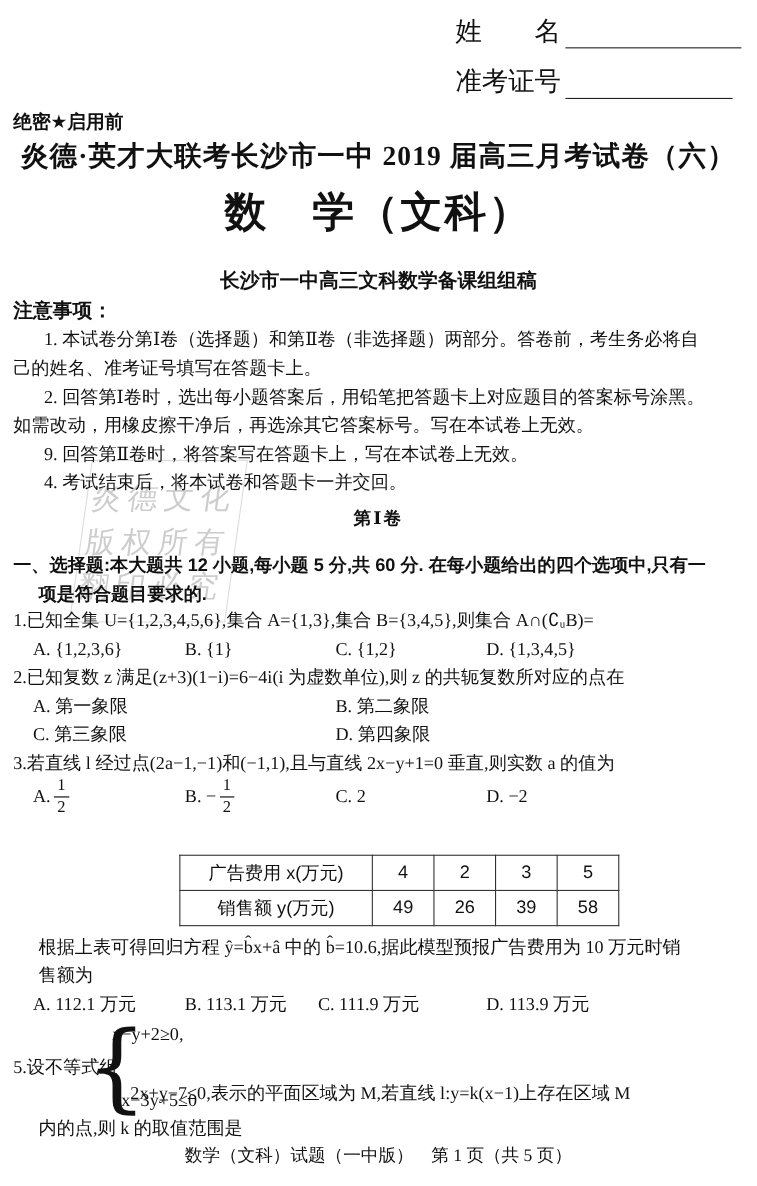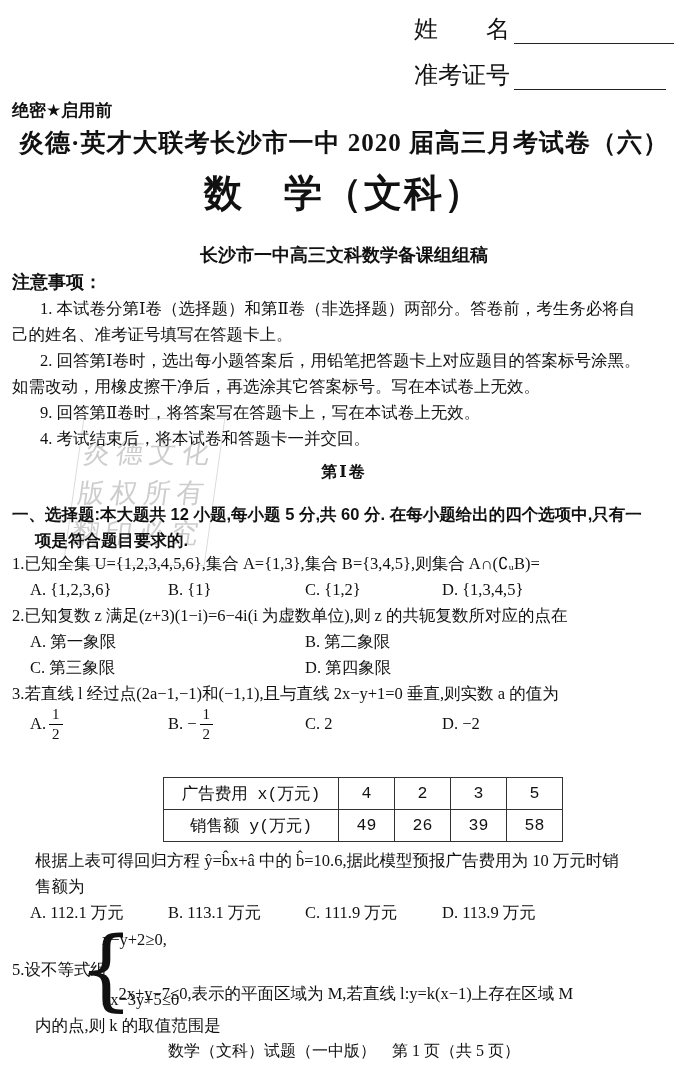--- a/index.html
+++ b/index.html
@@ -16,21 +16,21 @@
   .title2{font-size:38px;line-height:44px;letter-spacing:2px;}
   .subtitle{font-size:18px;line-height:24px;}
   .vol{font-size:16px;line-height:26px;letter-spacing:2px;}
   .wm{position:absolute;left:73px;top:418px;width:142px;height:148px;
       border:1px solid #dcdcdc;color:#cdcdcd;text-align:center;
       font-size:27px;line-height:40px;letter-spacing:6px;padding-top:14px;
       transform:skewX(-8deg);box-sizing:border-box;z-index:0;}
   .wm div{white-space:pre;}
   .fg{z-index:2;}
   .qtable{position:absolute;left:163px;top:777px;border-collapse:collapse;z-index:2;
-          font-size:16.5px;font-family:Liberation Mono, monospace;}
+          font-size:16.5px;font-family:Liberation Sans, sans-serif;}
   .qtable td{border:1.5px solid #333;text-align:center;height:31px;padding:0 2px;}
   .qtable td.h{width:170px;}
   .qtable td.c{width:51px;}
   .frac{display:inline-flex;flex-direction:column;align-items:center;vertical-align:middle;
         line-height:1;font-size:15px;margin-left:3px;}
   .frac .fn{border-bottom:1.2px solid #000;padding:0 3px 2px;}
   .frac .fd{padding-top:2px;}
   .opt3{display:inline-flex;align-items:center;height:44px;}
   .brace{position:absolute;font-size:88px;line-height:88px;font-weight:400;
          font-family:"DejaVu Serif",serif;z-index:2;}
@@ -50,21 +50,21 @@
     <span class="lab">姓　　名</span>
     <span class="blank" style="width:160px;"></span>
   </div>
   <div class="blankrow" style="left:414px;top:60px;">
     <span class="lab">准考证号</span>
     <span class="blank" style="width:152px;"></span>
   </div>
 
   <div class="l sans b fg" style="left:12px;top:99px;font-size:17px;">绝密★启用前</div>
 
-  <div class="l b center title1 fg" style="top:127px;">炎德·英才大联考长沙市一中 2020 届高三月考试卷（六）</div>
+  <div class="l b center title1 fg" style="top:127px;">炎德·英才大联考长沙市一中 2019 届高三月考试卷（六）</div>
   <div class="l sans b center title2 fg" style="top:171px;">数　学（文科）</div>
   <div class="l sans b center subtitle fg" style="top:243px;">长沙市一中高三文科数学备课组组稿</div>
 
   <div class="l sans b fg" style="left:12px;top:270px;font-size:18px;">注意事项：</div>
   <div class="l fg" style="left:40px;top:297px;">1. 本试卷分第Ⅰ卷（选择题）和第Ⅱ卷（非选择题）两部分。答卷前，考生务必将自</div>
   <div class="l fg" style="left:12px;top:323px;">己的姓名、准考证号填写在答题卡上。</div>
   <div class="l fg" style="left:40px;top:349px;">2. 回答第Ⅰ卷时，选出每小题答案后，用铅笔把答题卡上对应题目的答案标号涂黑。</div>
   <div class="l fg" style="left:12px;top:375px;">如需改动，用橡皮擦干净后，再选涂其它答案标号。写在本试卷上无效。</div>
   <div class="l fg" style="left:40px;top:401px;">9. 回答第Ⅱ卷时，将答案写在答题卡上，写在本试卷上无效。</div>
   <div class="l fg" style="left:40px;top:427px;">4. 考试结束后，将本试卷和答题卡一并交回。</div>
@@ -118,21 +118,21 @@
       <td class="c">26</td>
       <td class="c">39</td>
       <td class="c">58</td>
     </tr>
   </tbody>
     </table>
   <div class="l fg" style="left:35px;top:849px;">根据上表可得回归方程 ŷ=b̂x+â 中的 b̂=10.6,据此模型预报广告费用为 10 万元时销</div>
   <div class="l fg" style="left:35px;top:875px;">售额为</div>
   <div class="l fg" style="left:30px;top:901px;">A. 112.1 万元</div>
   <div class="l fg" style="left:168px;top:901px;">B. 113.1 万元</div>
-  <div class="l fg" style="left:305px;top:901px;text-align:right;">C. 111.9 万元</div>
+  <div class="l fg" style="left:289px;top:901px;text-align:right;">C. 111.9 万元</div>
   <div class="l fg" style="left:442px;top:901px;">D. 113.9 万元</div>
 
   <div class="l fg" style="left:12px;top:958px;">5.设不等式组</div>
   <span class="brace" style="left:78px;top:926px;">{</span>
   <div class="l fg" style="left:102px;top:928px;">x−y+2≥0,</div>
   <div class="l fg" style="left:102px;top:958px;">
     <span>2x+y−7≤0,</span><span>表示的平面区域为 M,若直线 l:y=k(x−1)上存在区域 M</span>
   </div>
   <div class="l fg" style="left:102px;top:988px;">2x−3y+5≤0</div>
   <div class="l fg" style="left:35px;top:1014px;">内的点,则 k 的取值范围是</div>

